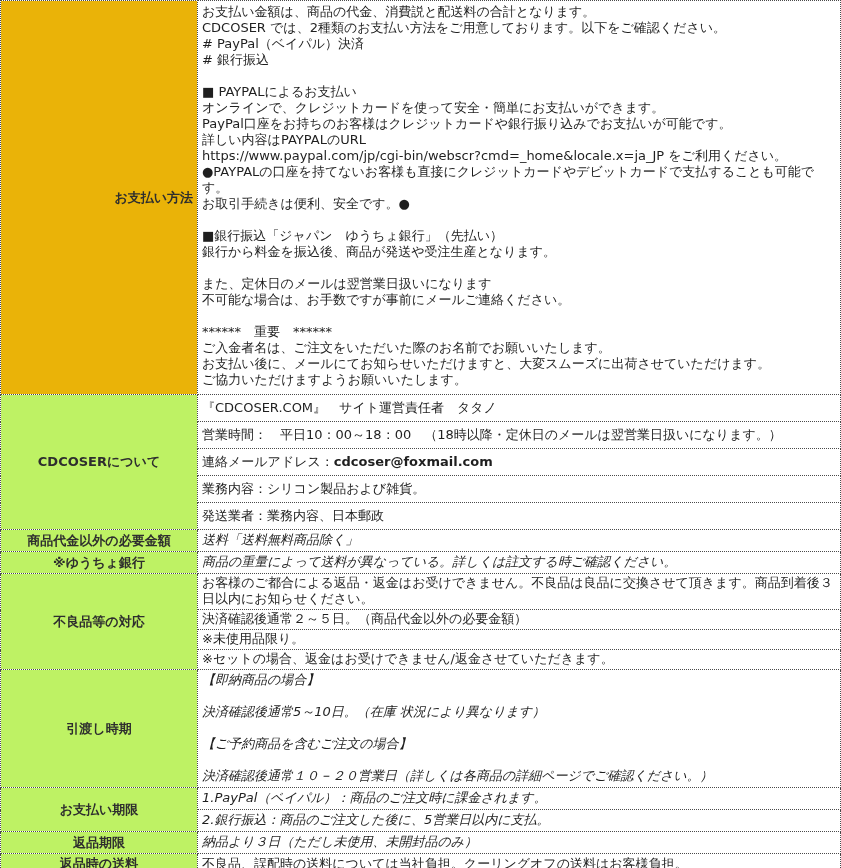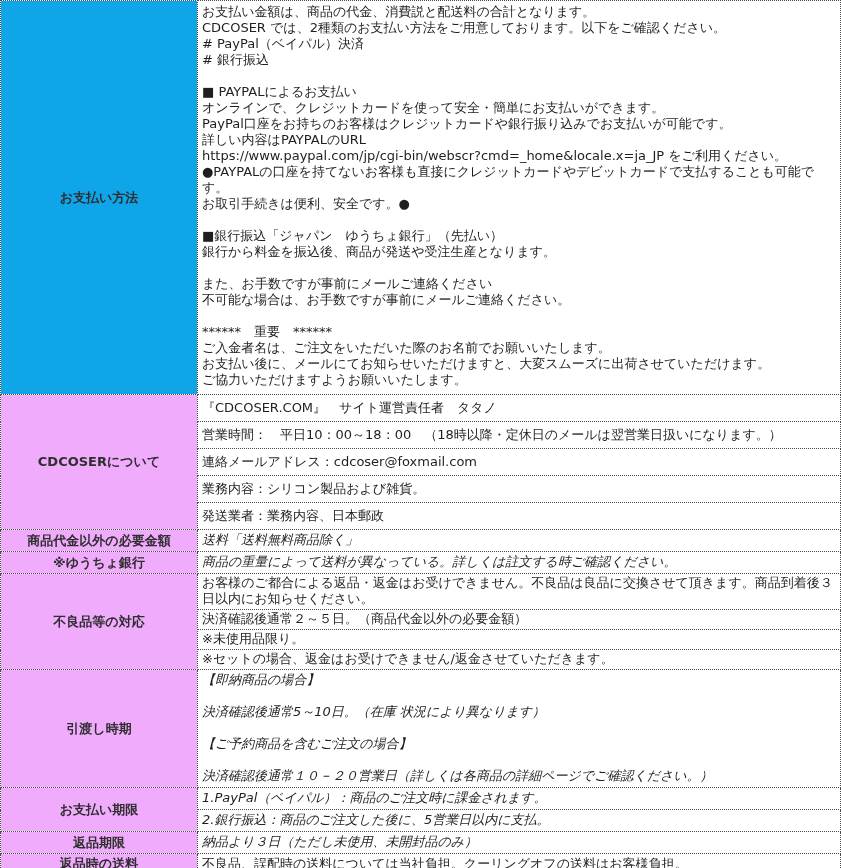--- a/index.html
+++ b/index.html
@@ -23,37 +23,38 @@
   table.info-table th,
   table.info-table td {
     border: 1px dotted #4a4a4a;
     vertical-align: middle;
     overflow: hidden;
   }
   table.info-table th {
     width: 188px;
     font-weight: bold;
     text-align: center;
-    background: #f0abfc;
+    background: #bef264;
     color: #2e2e2e;
     padding: 2px 4px;
     font-size: 13px;
   }
   table.info-table th.white-bg {
-    background: #0ea5e9;
+    background: #eab308;
+    text-align: right;
   }
   table.info-table td {
     padding: 1px 4px 2px 4px;
     background: #ffffff;
   }
   table.info-table td.roomy { padding: 5px 4px; }
   table.info-table td.mid   { padding: 2px 4px 3px 4px; font-style: italic; }
   table.info-table td.big   { padding: 3px 16px 6px 4px; }
   .line { min-height: 16px; white-space: normal; word-break: break-all; }
-  .bold-part { font-weight: normal; }
+  .bold-part { font-weight: bold; }
 </style>
 </head>
 <body>
 
 <table class="info-table">
   <tbody>
       <tr>
         <th rowspan="1" class="white-bg">お支払い方法</th>
         <td class="big">
           <div class="line">お支払い金額は、商品の代金、消費説と配送料の合計となります。</div>
@@ -65,21 +66,21 @@
           <div class="line">オンラインで、クレジットカードを使って安全・簡単にお支払いができます。</div>
           <div class="line">PayPal口座をお持ちのお客様はクレジットカードや銀行振り込みでお支払いが可能です。</div>
           <div class="line">詳しい内容はPAYPALのURL</div>
           <div class="line">https://www.paypal.com/jp/cgi-bin/webscr?cmd=_home&amp;locale.x=ja_JP をご利用ください。</div>
           <div class="line">●PAYPALの口座を持てないお客様も直接にクレジットカードやデビットカードで支払することも可能です。</div>
           <div class="line">お取引手続きは便利、安全です。●</div>
           <div class="line">&nbsp;</div>
           <div class="line">■銀行振込「ジャパン　ゆうちょ銀行」（先払い）</div>
           <div class="line">銀行から料金を振込後、商品が発送や受注生産となります。</div>
           <div class="line">&nbsp;</div>
-          <div class="line">また、お手数ですが事前にメールご連絡ください</div>
+          <div class="line">また、定休日のメールは翌営業日扱いになります</div>
           <div class="line">不可能な場合は、お手数ですが事前にメールご連絡ください。</div>
           <div class="line">&nbsp;</div>
           <div class="line">******　重要　******</div>
           <div class="line">ご入金者名は、ご注文をいただいた際のお名前でお願いいたします。</div>
           <div class="line">お支払い後に、メールにてお知らせいただけますと、大変スムーズに出荷させていただけます。</div>
           <div class="line">ご協力いただけますようお願いいたします。</div>
         </td>
       </tr>
       <tr>
         <th rowspan="5">CDCOSERについて</th>

